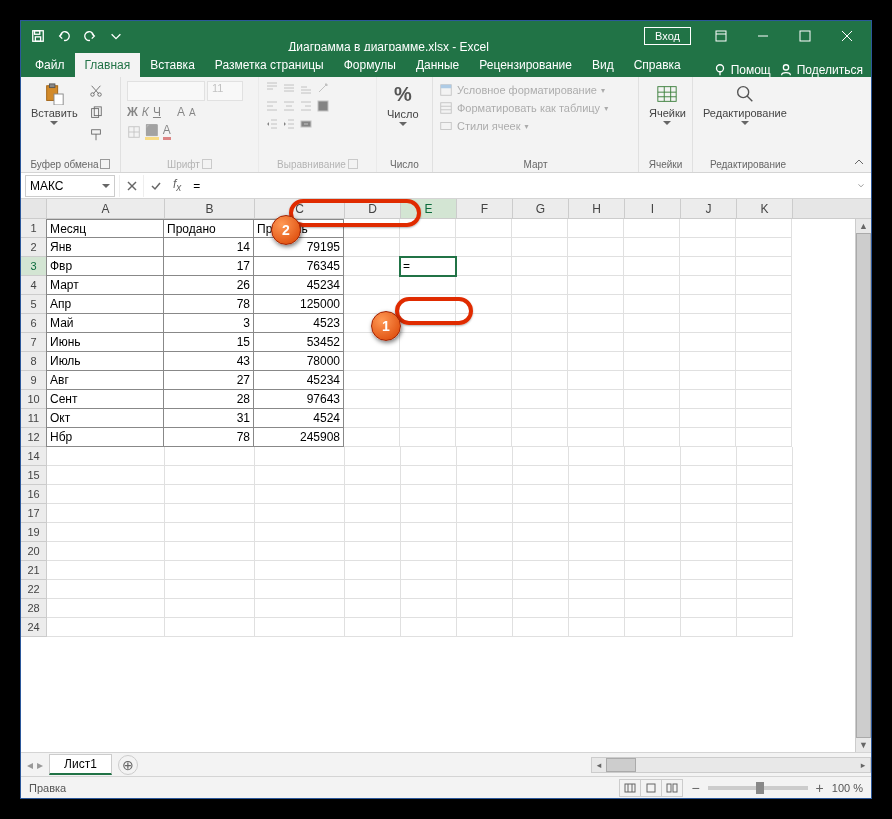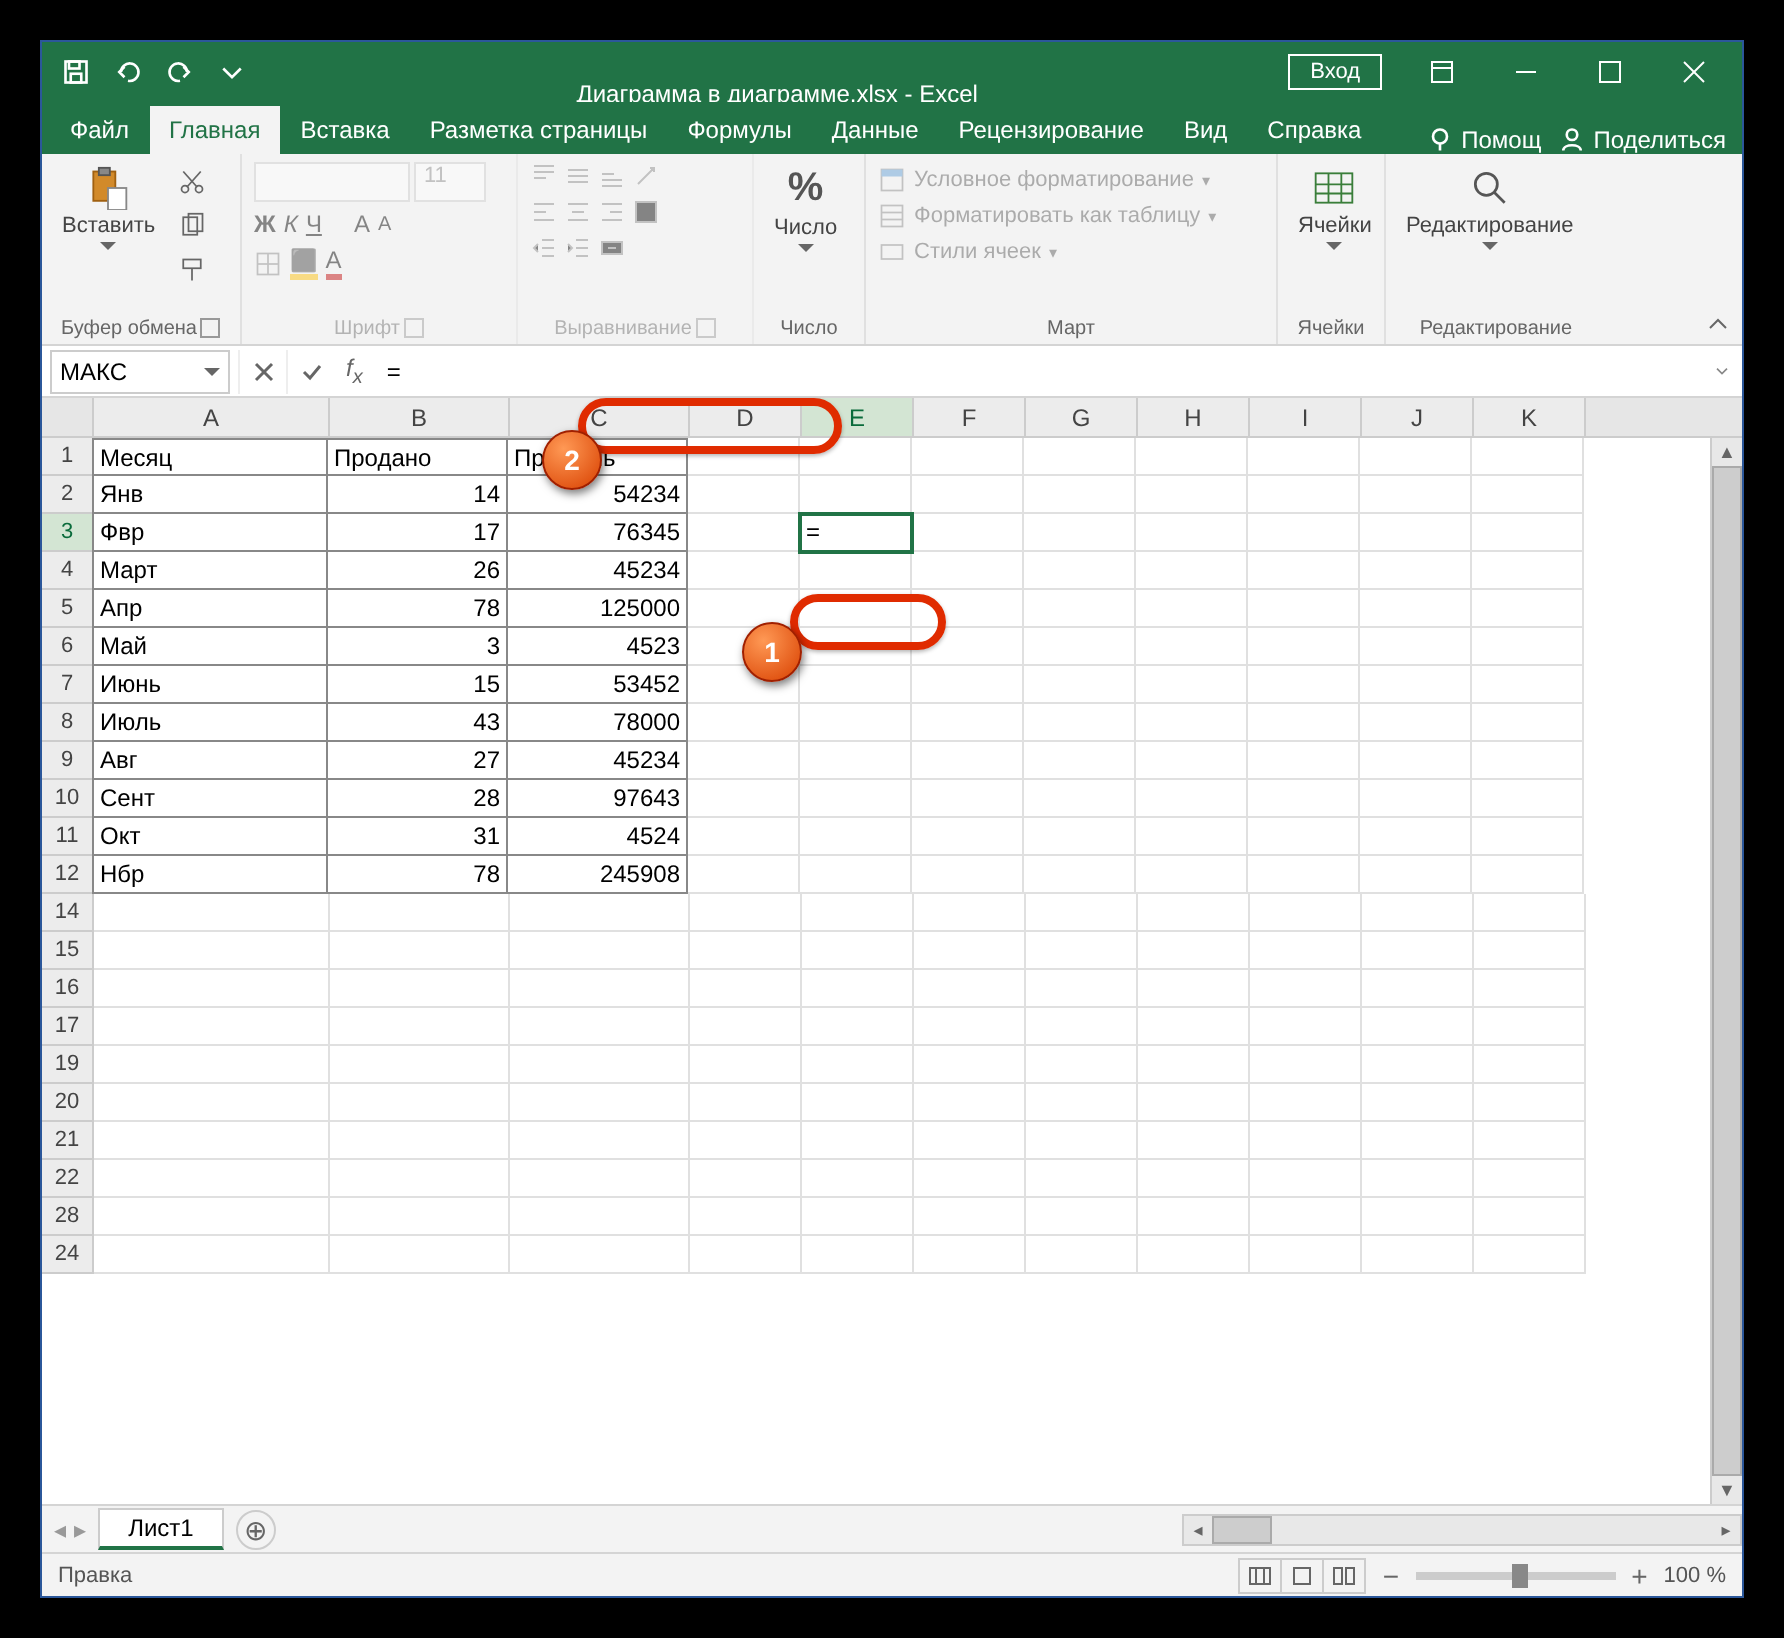--- a/index.html
+++ b/index.html
@@ -461,21 +461,21 @@
           <div class="cell" style="width: 56px;"></div>
           <div class="cell" style="width: 56px;"></div>
           <div class="cell" style="width: 56px;"></div>
           <div class="cell" style="width: 56px;"></div>
           <div class="cell" style="width: 56px;"></div>
         </div>
         <div class="row">
           <div class="row-h">2</div>
           <div class="cell dborder dborder-left" style="width: 118px;">Янв</div>
           <div class="cell dborder num" style="width: 90px;">14</div>
-          <div class="cell dborder num" style="width: 90px;">54234</div>
+          <div class="cell dborder num" style="width: 90px;">79195</div>
           <div class="cell" style="width: 56px;"></div>
           <div class="cell" style="width: 56px;"></div>
           <div class="cell" style="width: 56px;"></div>
           <div class="cell" style="width: 56px;"></div>
           <div class="cell" style="width: 56px;"></div>
           <div class="cell" style="width: 56px;"></div>
           <div class="cell" style="width: 56px;"></div>
           <div class="cell" style="width: 56px;"></div>
         </div>
         <div class="row">

